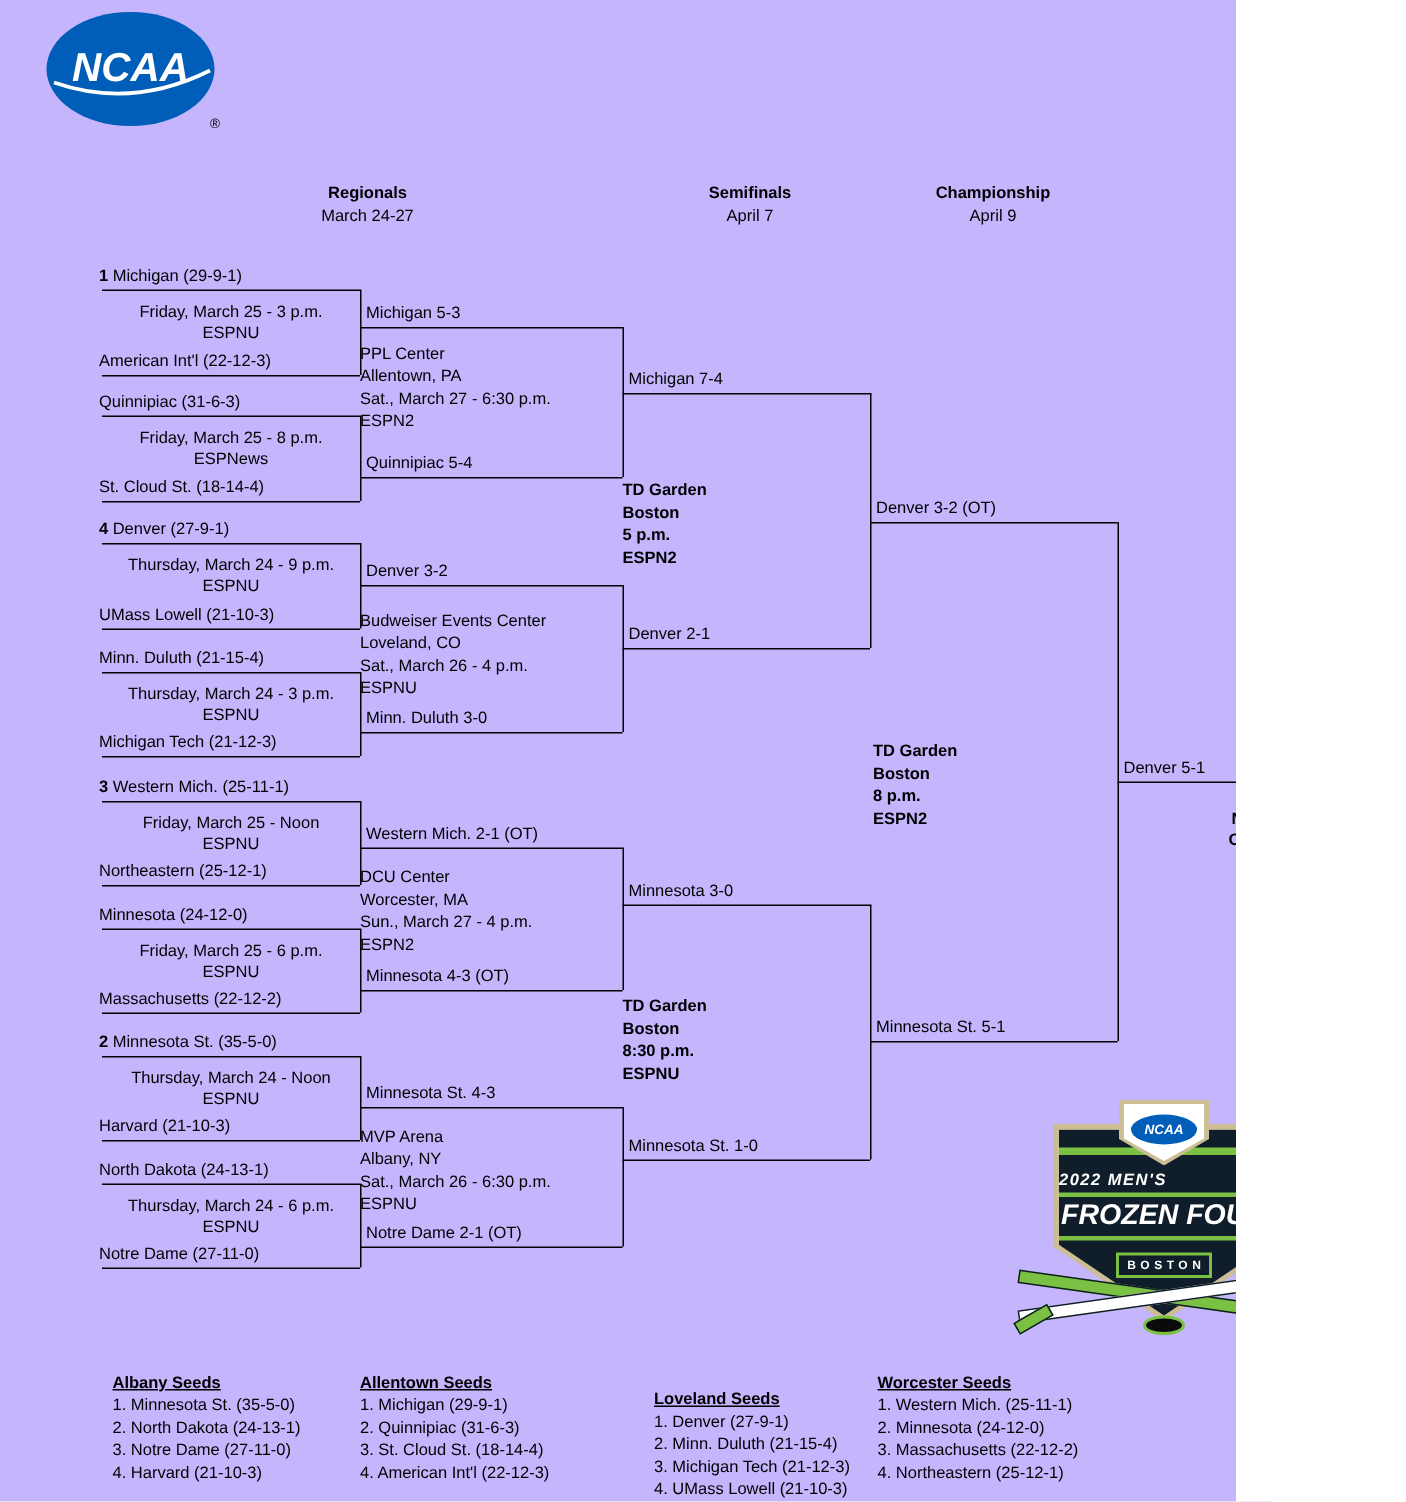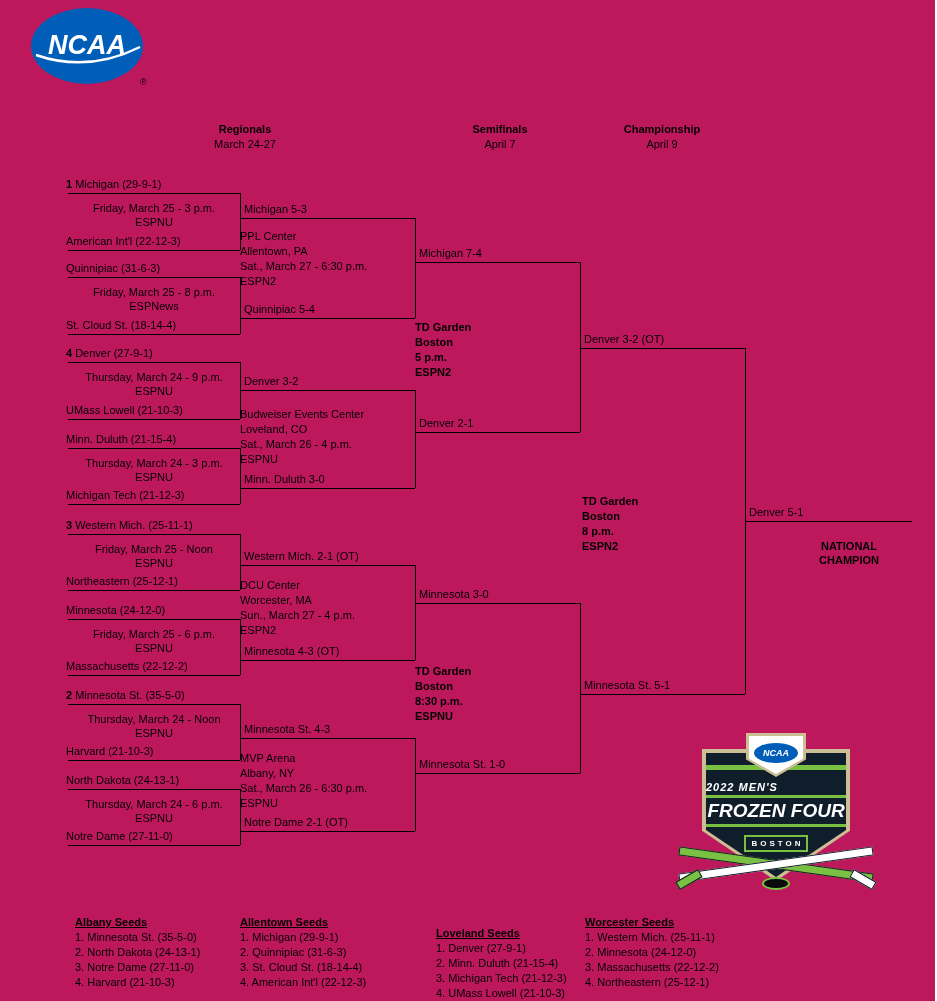--- a/index.html
+++ b/index.html
@@ -1,18 +1,18 @@
 <!DOCTYPE html>
 <html><head>
 <meta charset="utf-8">
 <style>
   * { margin:0; padding:0; box-sizing:border-box; }
   html,body { background:#fff; }
   body { font-family:"Liberation Sans", sans-serif; color:#000; }
-  .page { position:relative; width:935px; height:1001px; background:#be185d; overflow:hidden; font-size:11px; }
+  .page { position:relative; width:824px; height:1001px; background:#c4b5fd; overflow:hidden; font-size:11px; }
   .abs { position:absolute; }
   .hline { position:absolute; height:0; border-top:1px solid #000; }
   .vline { position:absolute; width:0; border-left:1px solid #000; }
   .b { font-weight:bold; }
   .team { position:absolute; white-space:nowrap; }
   .seed { font-weight:bold; padding-right:3px; }
   .sched { position:absolute; left:68px; width:172px; text-align:center; line-height:14px; }
   .winner { position:absolute; white-space:nowrap; }
   .venue { position:absolute; line-height:15px; }
   .colhead { position:absolute; text-align:center; line-height:15px; }

